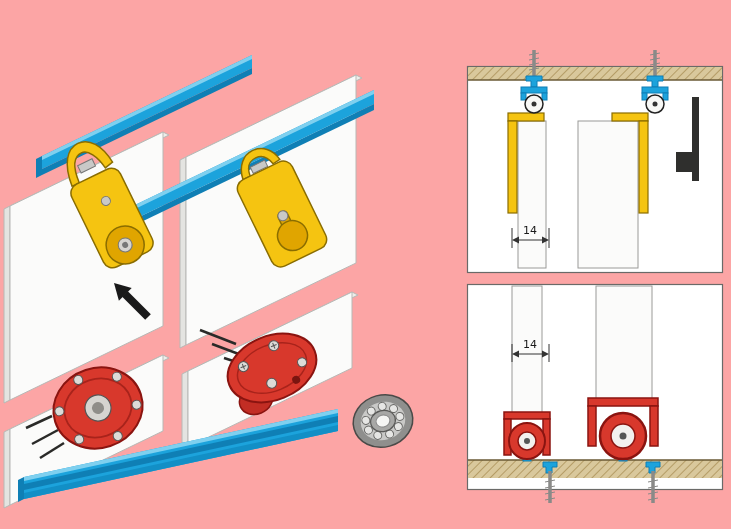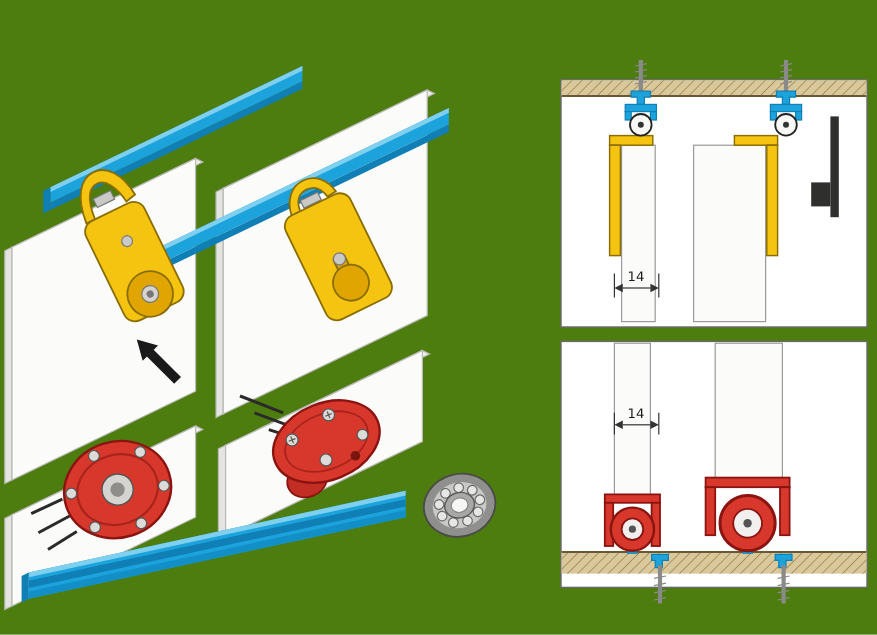--- a/index.html
+++ b/index.html
@@ -1,16 +1,16 @@
 <!DOCTYPE html>
 <html><head>
 <meta charset="utf-8">
 <style>
   html,body{margin:0;padding:0;background:#ffffff;}
-  .stage{position:relative;width:731px;height:529px;background:#4d7c0f;overflow:hidden;
+  .stage{position:relative;width:731px;height:529px;background:#fca5a5;overflow:hidden;
          font-family:"DejaVu Sans", sans-serif;}
   svg{position:absolute;top:0;left:0;}
   .dim-text{font:11px "DejaVu Sans", sans-serif;fill:#1a1a1a;}
   .thin{stroke:#333;stroke-width:1;}
 </style>
 </head>
 <body>
 
 <div class="stage">
 <svg width="731" height="529" viewBox="0 0 731 529">

